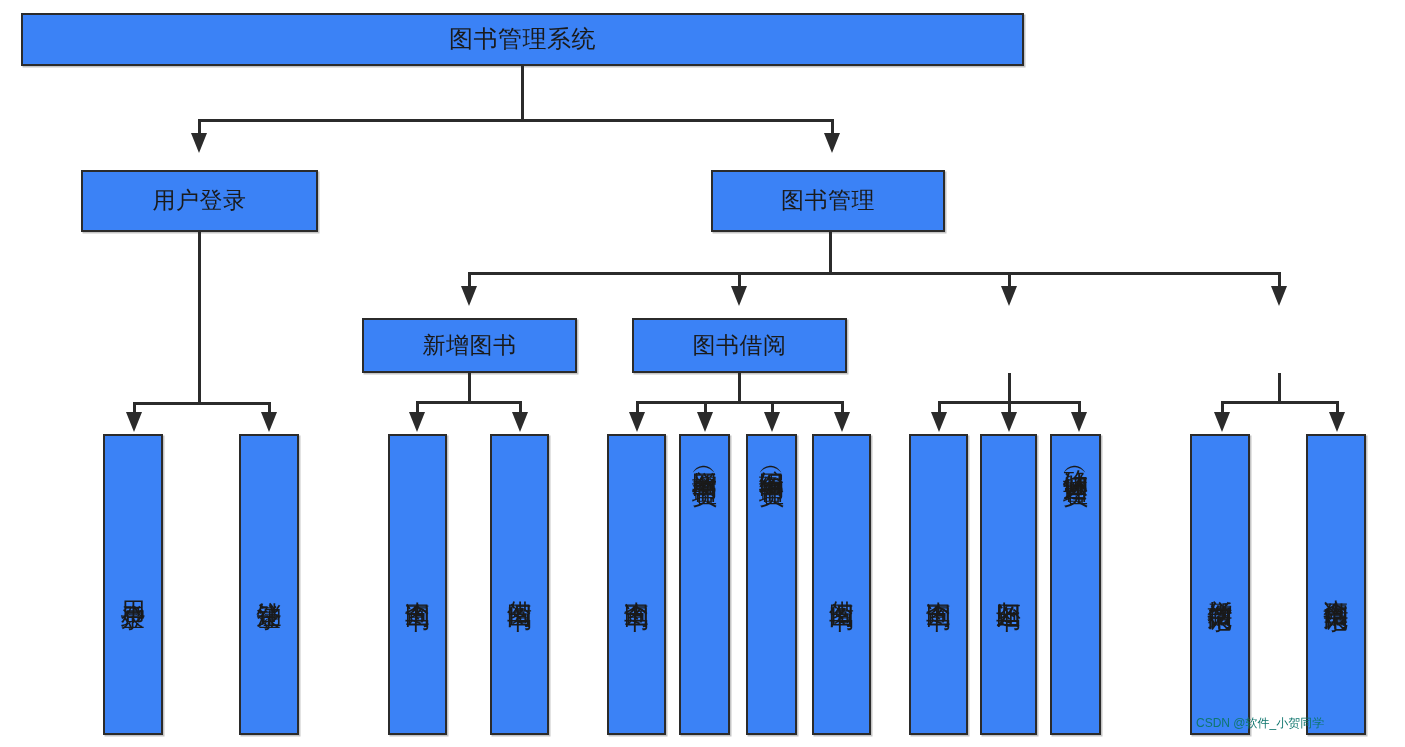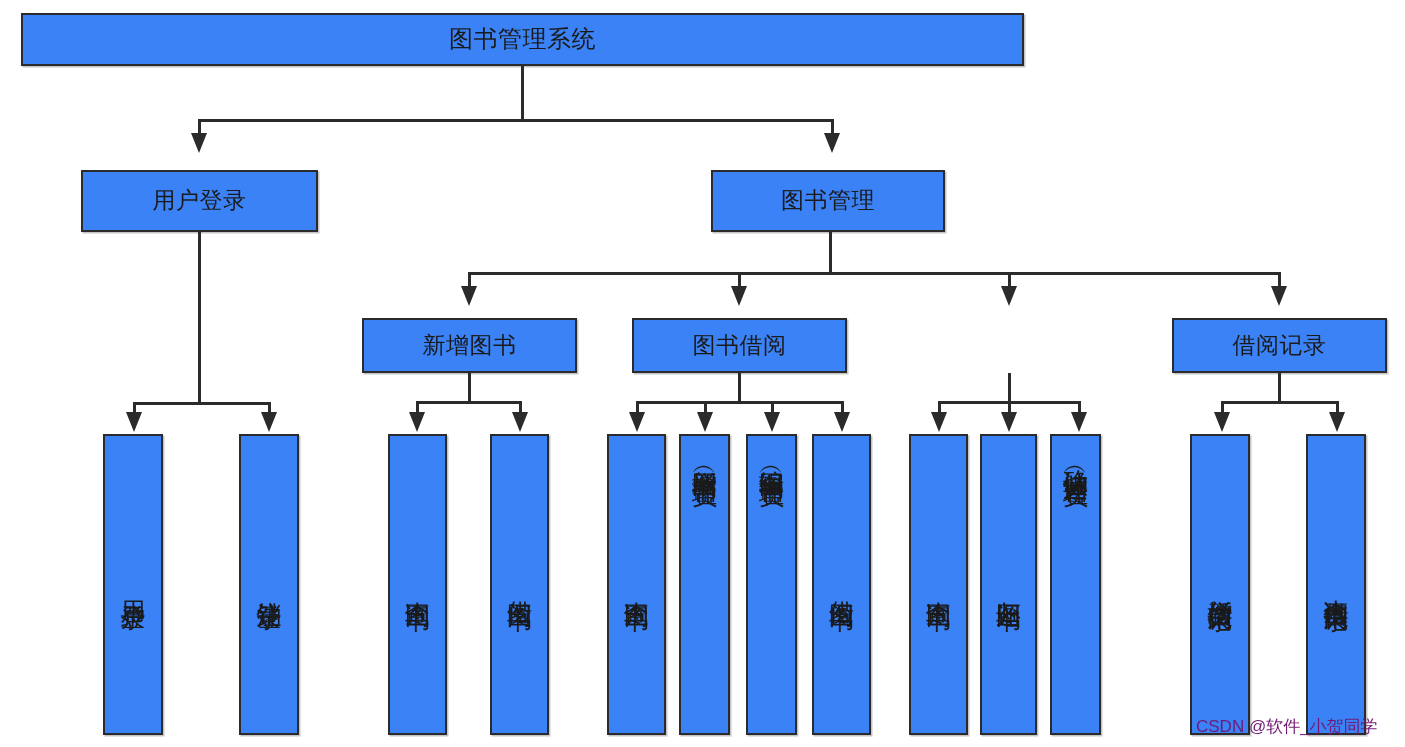--- a/index.html
+++ b/index.html
@@ -68,22 +68,22 @@
   }
   .arrow {
     position: absolute;
     width: 0; height: 0;
     border-left: 8px solid transparent;
     border-right: 8px solid transparent;
     border-top: 20px solid #2b2b2b;
   }
   .watermark {
     position: absolute;
-    color: #701a75;
-    font-size: 17px;
+    color: #0f766e;
+    font-size: 12px;
     white-space: nowrap;
     font-family: "Liberation Sans", "DejaVu Sans", sans-serif;
   }
 </style>
 </head>
 <body>
 
 <div id="canvas">
 
   <div class="node h-node root" style="left:21px; top:13px; width:1003px; height:53px;">
@@ -122,23 +122,20 @@
   <div class="arrow" style="left:1001px; top:286px;"></div>
   <div class="vline" style="left:1278px; top:272px; height:16px;"></div>
   <div class="arrow" style="left:1271px; top:286px;"></div>
 
   <div class="node h-node" style="left:362px; top:318px; width:215px; height:55px;">
     <span class="label">新增图书</span>
   </div>
   <div class="node h-node" style="left:632px; top:318px; width:215px; height:55px;">
     <span class="label">图书借阅</span>
   </div>
-  <div class="node h-node" style="left:1172px; top:318px; width:215px; height:55px;">
-    <span class="label">借阅记录</span>
-  </div>
 
   <div class="vline" style="left:468px; top:373px; height:30px;"></div>
   <div class="hline" style="left:416px; top:401px; width:105px;"></div>
   <div class="vline" style="left:416px; top:401px; height:13px;"></div>
   <div class="arrow" style="left:409px; top:412px;"></div>
   <div class="vline" style="left:519px; top:401px; height:13px;"></div>
   <div class="arrow" style="left:512px; top:412px;"></div>
 
   <div class="vline" style="left:738px; top:373px; height:30px;"></div>
   <div class="hline" style="left:636px; top:401px; width:207px;"></div>

